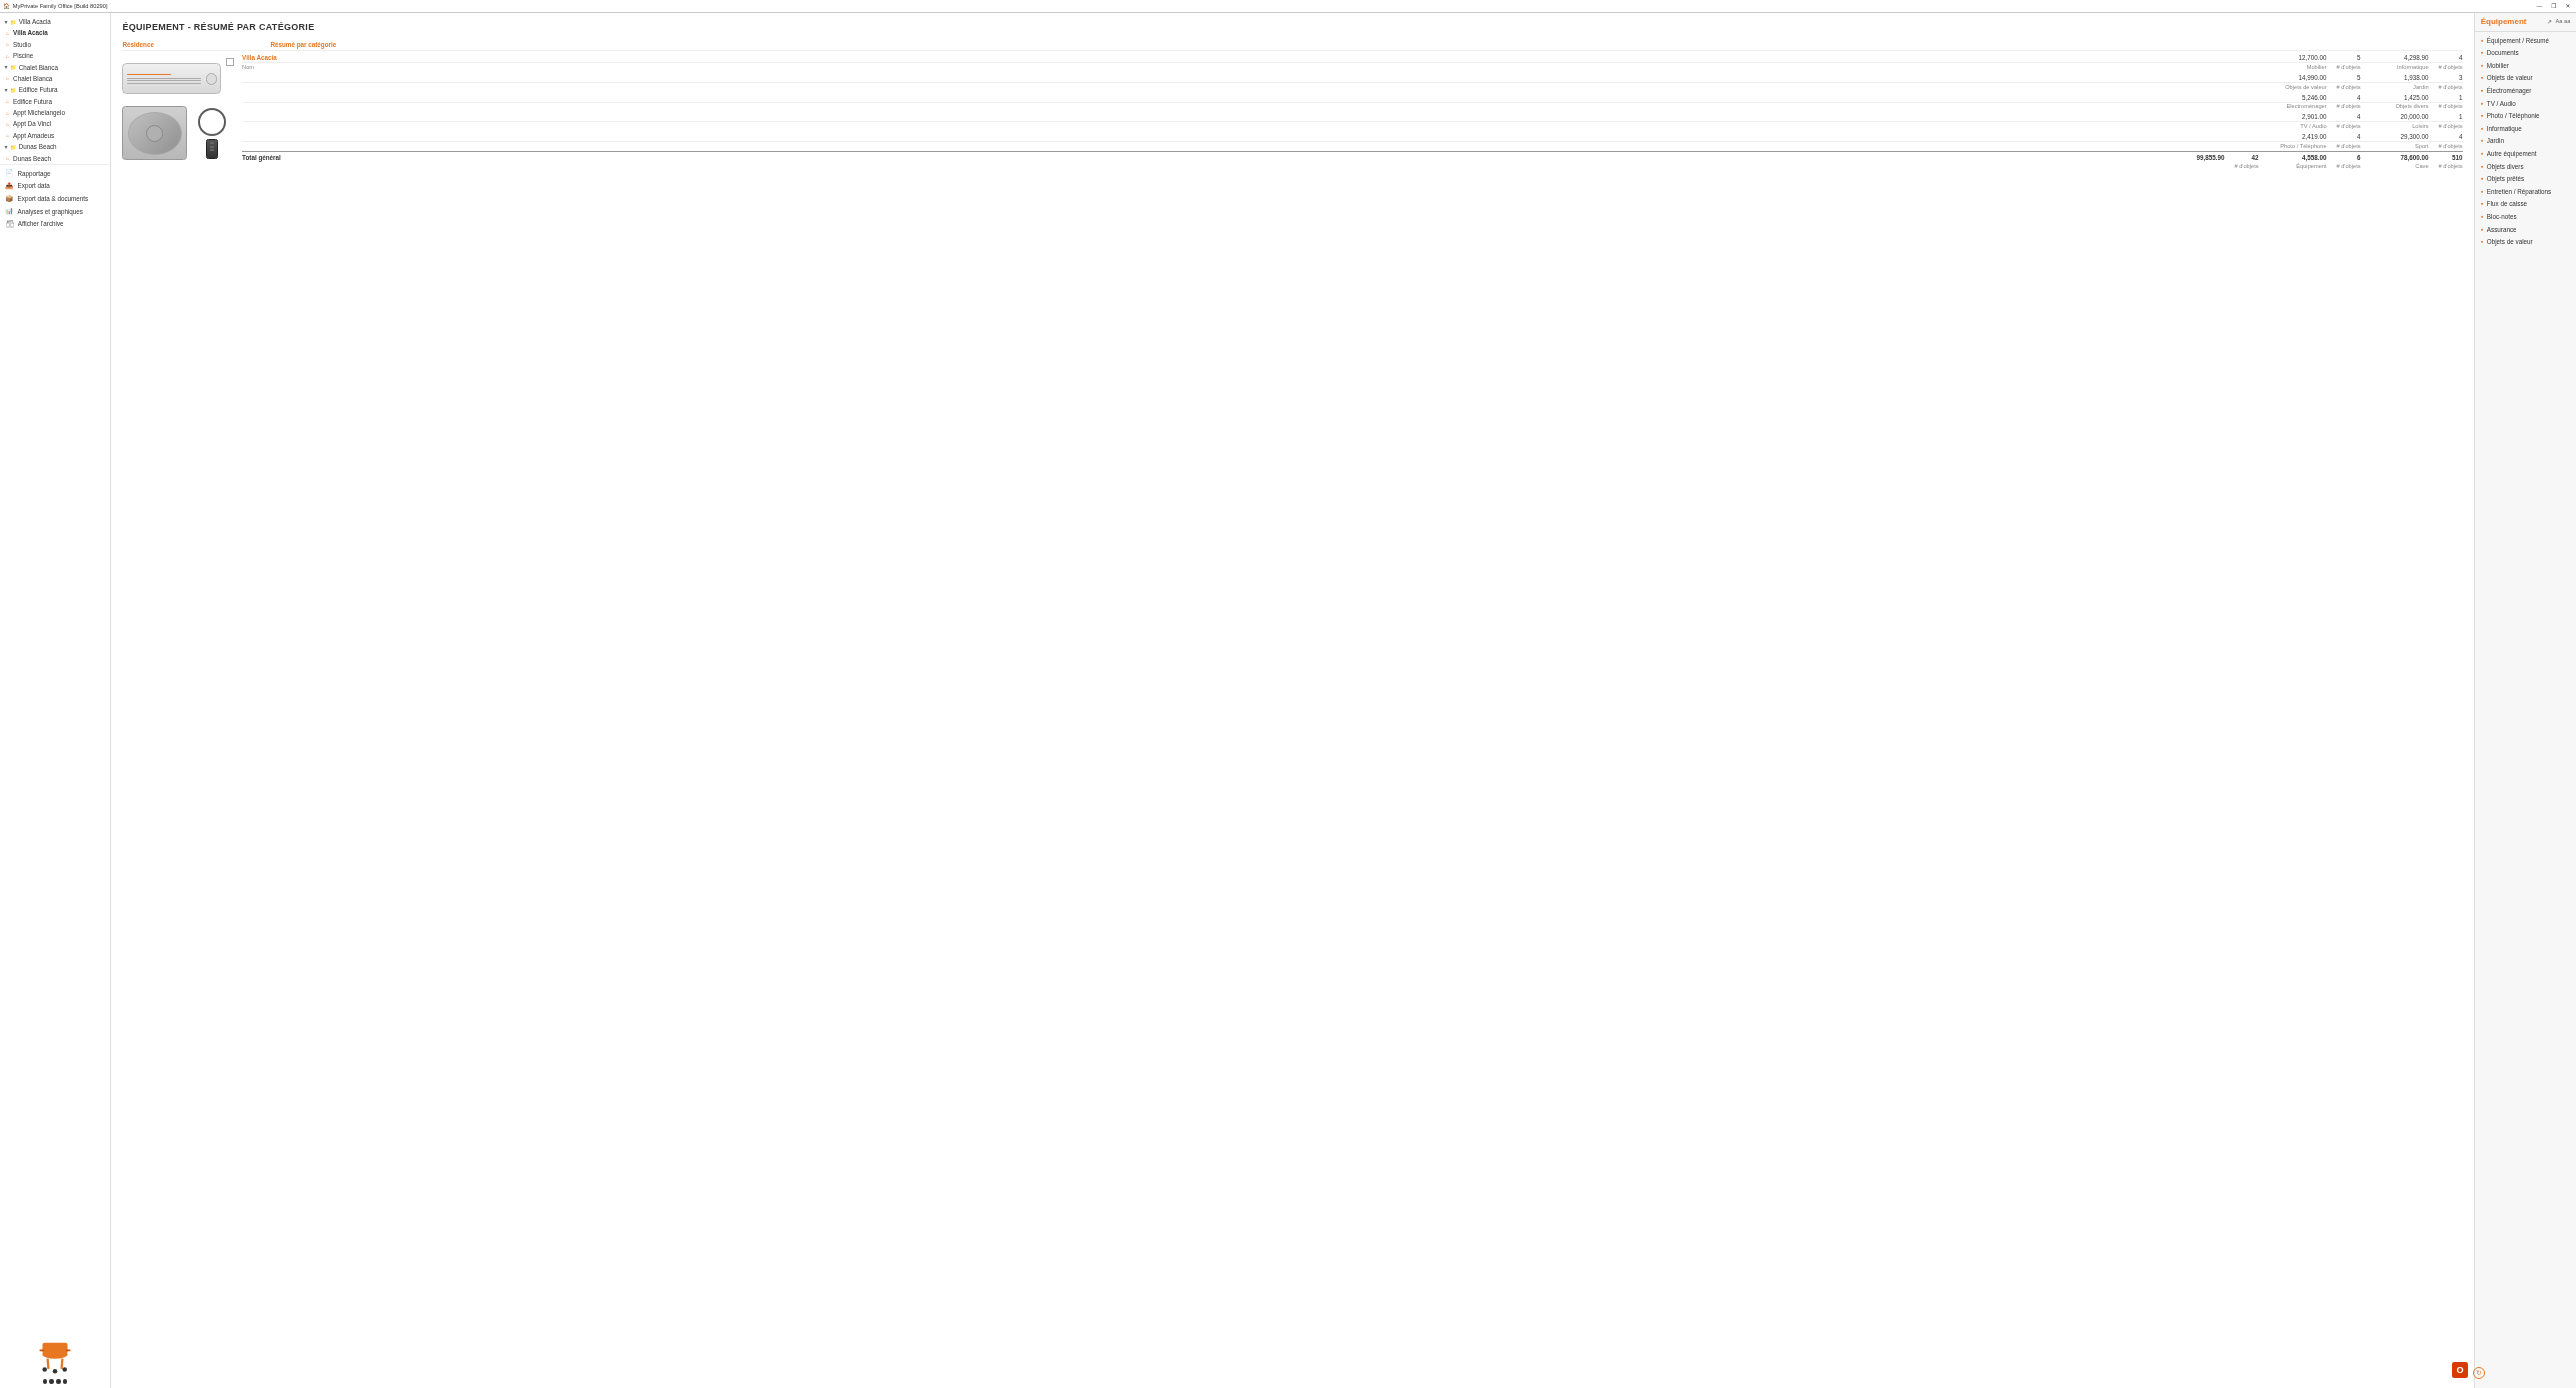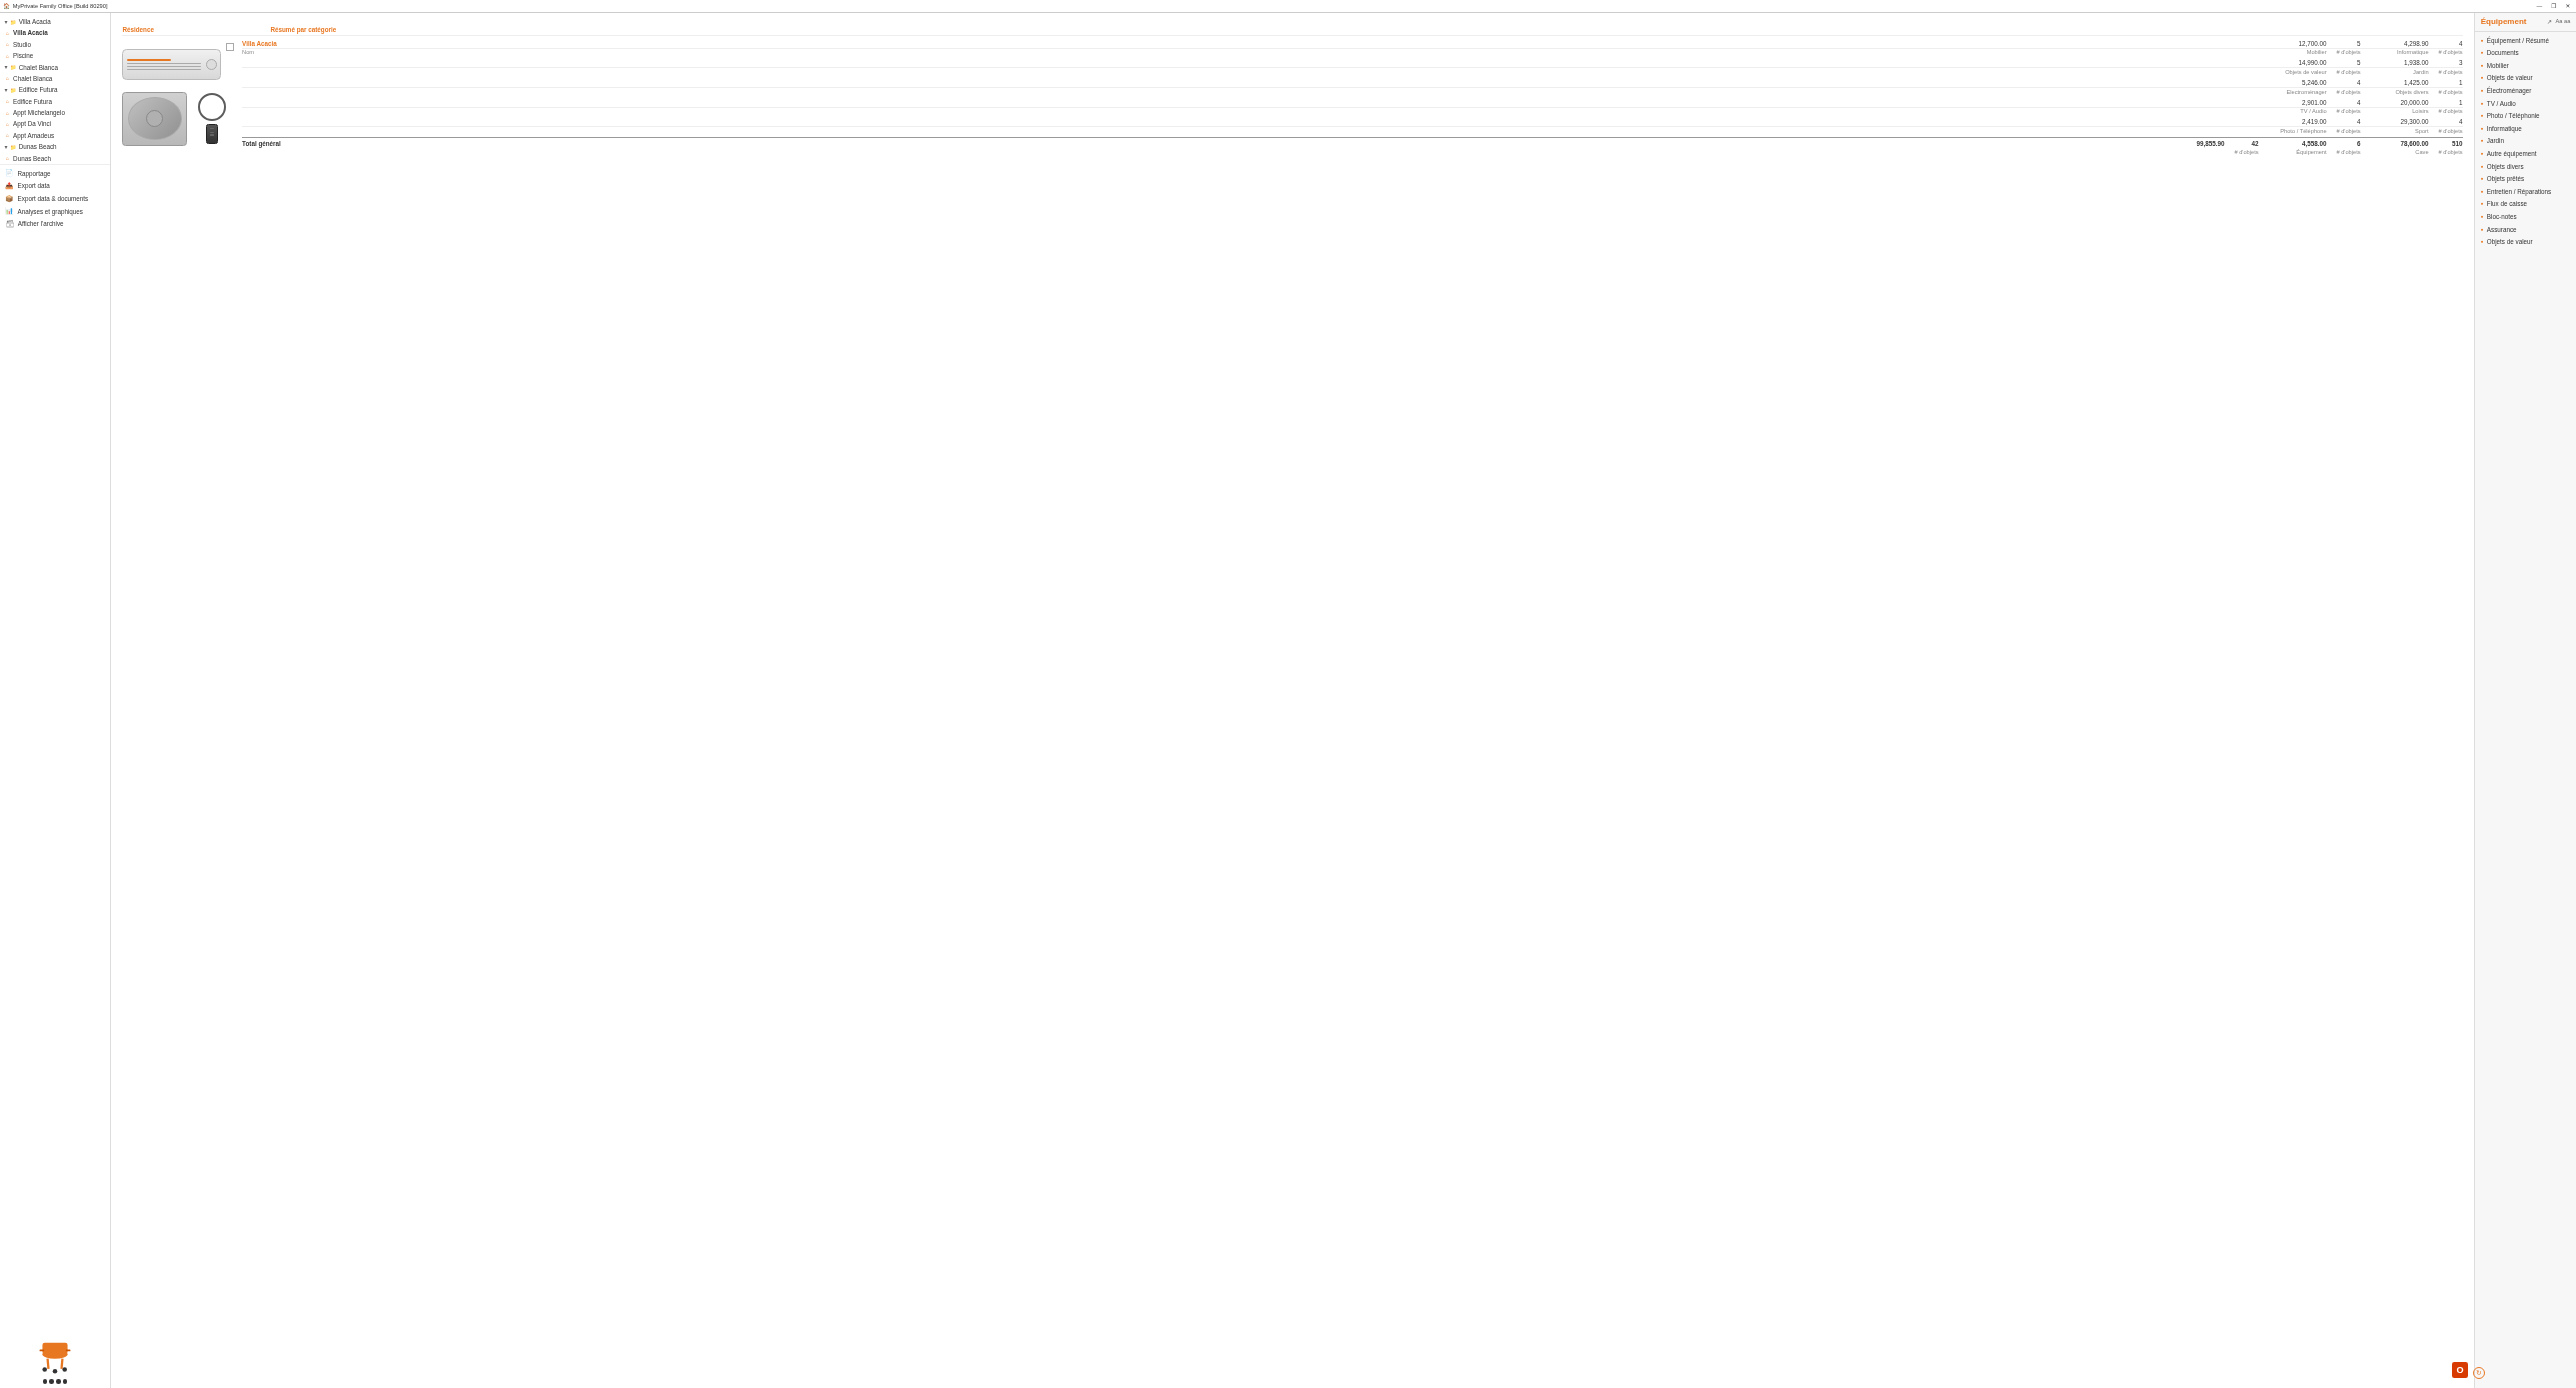--- a/index.html
+++ b/index.html
@@ -233,20 +233,21 @@
           <div style="width:4.5px;height:4.5px;background:#333;border-radius:50%;"></div>
           <div style="width:4.5px;height:4.5px;background:#333;border-radius:50%;"></div>
           <div style="width:4.5px;height:4.5px;background:#333;border-radius:50%;"></div>
           <div style="width:4.5px;height:4.5px;background:#333;border-radius:50%;"></div>
         </div>
       </div>
     </div>
   </div>
 
   <div class="main-content">
+    <h1 class="page-title">ÉQUIPEMENT - RÉSUMÉ PAR CATÉGORIE</h1>
 
     <div class="data-section">
 
       <div style="display:grid;grid-template-columns:148px 1fr 34px 1fr 34px;border-bottom:1.1px solid #eee;padding-bottom:2.3px;margin-bottom:2.3px;">
         <div style="color:#e87722;font-weight:600;font-size:6.3px;">Résidence</div>
         <div style="color:#e87722;font-weight:600;font-size:6.3px;">Résumé par catégorie</div>
         <div></div>
         <div></div>
         <div></div>
       </div>

